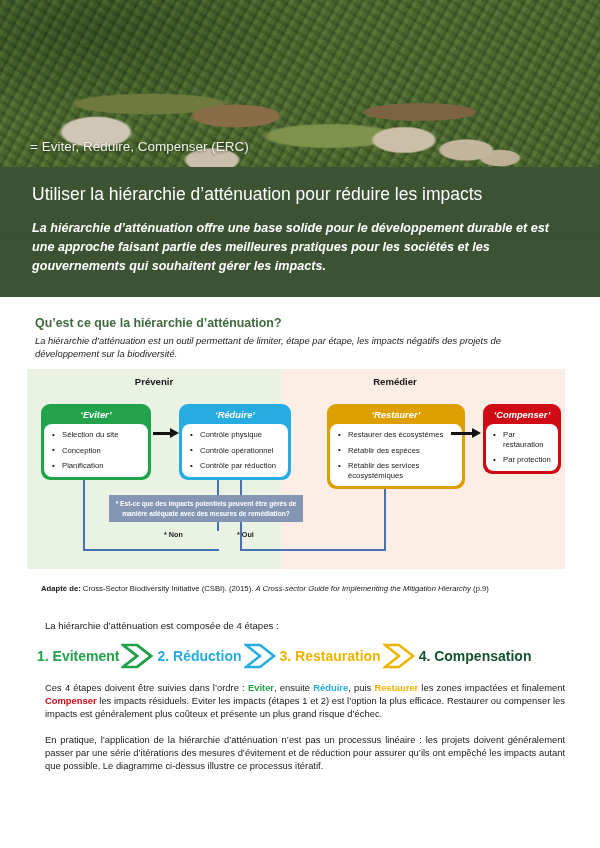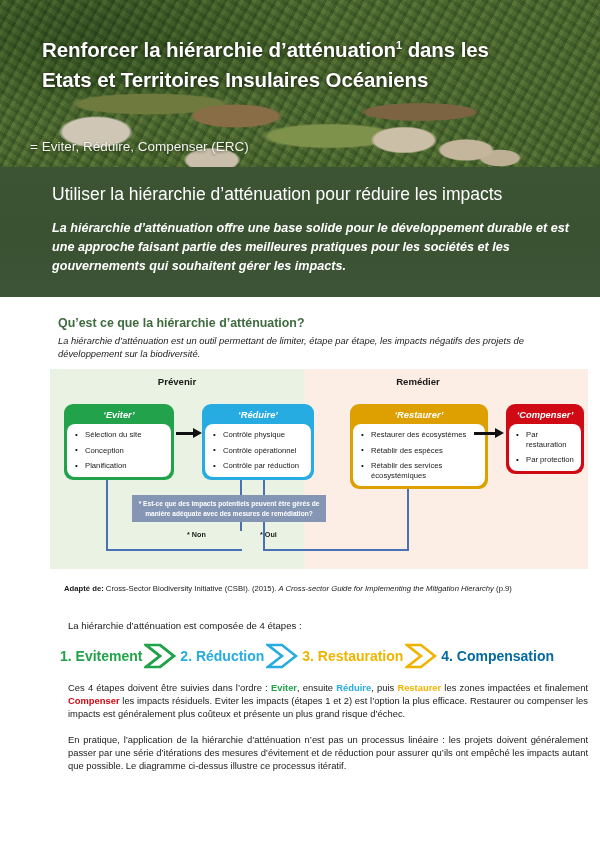--- a/index.html
+++ b/index.html
@@ -57,40 +57,40 @@
     color: #f2f4ee;
     font-size: 13.5px;
     text-shadow: 0 1px 3px rgba(0,0,0,.6);
   }
 
   
   .banner {
     position: relative;
     width: 600px; height: 130px;
     background: linear-gradient(180deg, #3c5334 0%, #3a5132 55%, #3d5536 100%);
-    padding: 14px 36px 0 52px;
+    padding: 14px 36px 0 32px;
   }
   .banner-title {
     color: #ffffff;
     font-size: 17.5px;
     line-height: 26px;
     font-weight: normal;
   }
   .banner-sub {
     margin-top: 12px;
     color: #ffffff;
     font-size: 12.6px;
     font-style: italic;
     font-weight: bold;
     line-height: 19px;
     width: 520px;
   }
 
   
-  .body-wrap { position: relative; width: 600px; padding: 0 46px; }
+  .body-wrap { position: relative; width: 600px; padding: 0 23px; }
 
   .q-title {
     margin-top: 19px;
     color: #3f6b3f;
     font-size: 12.4px;
     font-weight: bold;
     padding-left: 12px;
   }
   .q-sub {
     margin-top: 5px;
@@ -254,24 +254,20 @@
   .w-ev { color: #22a24a; font-weight: bold; }
   .w-rd { color: #27ace2; font-weight: bold; }
   .w-rs { color: #f0b400; font-weight: bold; }
   .w-cp { color: #cf0a14; font-weight: bold; }
 </style>
 </head>
 <body>
 
 <div class="hero">
   <div class="hero-photo"></div>
-  <div class="hero-title">
-    <span>Renforcer la hiérarchie d’atténuation</span><sup>1</sup><span> dans les</span><br>
-    <span>Etats et Territoires Insulaires Océaniens</span>
-  </div>
   <div class="hero-erc">= Eviter, Réduire, Compenser (ERC)</div>
 </div>
 
 <div class="banner">
   <div class="banner-title">Utiliser la hiérarchie d’atténuation pour réduire les impacts</div>
   <div class="banner-sub">La hiérarchie d’atténuation offre une base solide pour le développement durable et est une approche faisant partie des meilleures pratiques pour les sociétés et les gouvernements qui souhaitent gérer les impacts.</div>
 </div>
 
 <div class="body-wrap">
 
@@ -363,21 +359,21 @@
       <path d="M2 2 L16 2 L30 13 L16 24 L2 24 L16 13 Z" fill="none" stroke="#22a24a" stroke-width="2.6" stroke-linejoin="miter"></path>
     </svg>
     <span class="chev-label" style="color:#27ace2">2. Réduction</span>
     <svg class="chev-arrow" width="34" height="26" viewBox="0 0 34 26">
       <path d="M2 2 L16 2 L30 13 L16 24 L2 24 L16 13 Z" fill="none" stroke="#27ace2" stroke-width="2.6" stroke-linejoin="miter"></path>
     </svg>
     <span class="chev-label" style="color:#f0b400">3. Restauration</span>
     <svg class="chev-arrow" width="34" height="26" viewBox="0 0 34 26">
       <path d="M2 2 L16 2 L30 13 L16 24 L2 24 L16 13 Z" fill="none" stroke="#f0b400" stroke-width="2.6" stroke-linejoin="miter"></path>
     </svg>
-    <span class="chev-label" style="color:#0369a1">4. Compensation</span>
+    <span class="chev-label" style="color:#14532d">4. Compensation</span>
   </div>
 
   <div class="para p1">
     <span>Ces 4 étapes doivent être suivies dans l’ordre : </span><span class="w-ev">Eviter</span><span>, ensuite </span><span class="w-rd">Réduire</span><span>, puis </span><span class="w-rs">Restaurer</span><span> les zones impactées et finalement </span><span class="w-cp">Compenser</span><span> les impacts résiduels. Eviter les impacts (étapes 1 et 2) est l’option la plus efficace. Restaurer ou compenser les impacts est généralement plus coûteux et présente un plus grand risque d’échec.</span>
   </div>
 
   <div class="para p2">En pratique, l’application de la hiérarchie d’atténuation n’est pas un processus linéaire : les projets doivent généralement passer par une série d’itérations des mesures d’évitement et de réduction pour assurer qu’ils ont empêché les impacts autant que possible. Le diagramme ci-dessus illustre ce processus itératif.</div>
 </div>
 
 </body></html>

